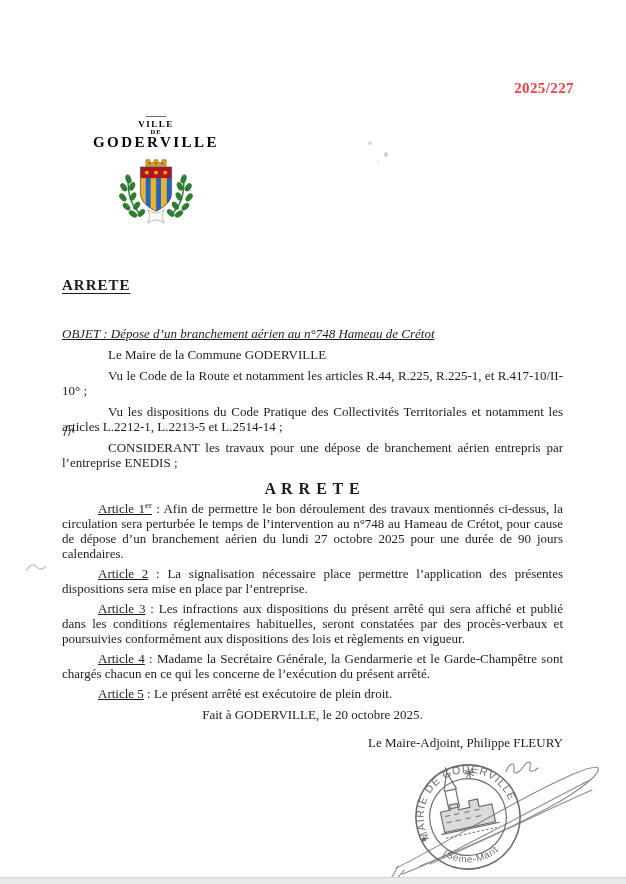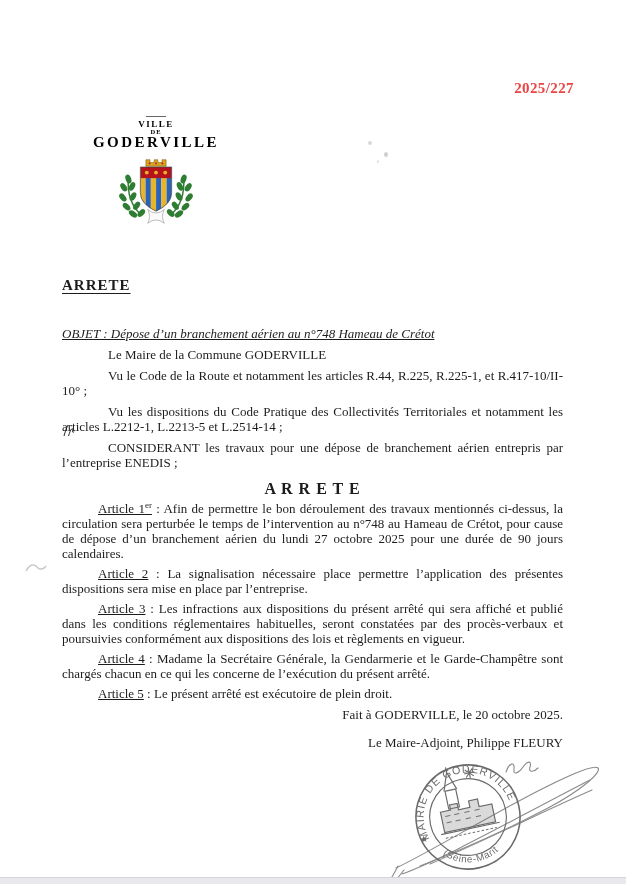--- a/index.html
+++ b/index.html
@@ -36,21 +36,21 @@
   .title span { text-decoration:underline; text-underline-offset:3px; }
   .objet { margin:33px 0 0; font-style:italic; text-align:left; }
   .objet span { text-decoration:underline; }
   .content p.body { margin:6px 0 0;font-family:Liberation Serif, serif; }
   .ind1 { text-indent:46px; }
   .ind2 { text-indent:36px; }
   .arrete2 { margin:11px 0 0; text-align:center; font-size:16px; font-weight:bold; letter-spacing:1px; }
   .article { margin:5px 0 0 !important; }
   .art-label { text-decoration:underline; }
   .article sup { font-size:9px; line-height:0; }
-  .closing-fait { margin:6px 0 0; text-align:right; }
+  .closing-fait { margin:6px 0 0; text-align:center; }
   .closing-sign { margin:13px 0 0; text-align:right; }
 
   .stamp { position:absolute; left:403px; top:752px; transform:rotate(-12deg); }
   .signature { position:absolute; left:386px; top:746px; }
 
   .hand-mark { position:absolute; left:60px; top:423px; }
   .margin-squiggle { position:absolute; left:24px; top:560px; }
   .speck { position:absolute; border-radius:50%; background:#b9b9bd; }
   .speck.s1 { left:368px; top:141px; width:4px; height:4px; opacity:.55; }
   .speck.s2 { left:384px; top:152px; width:4px; height:5px; opacity:.7; }

